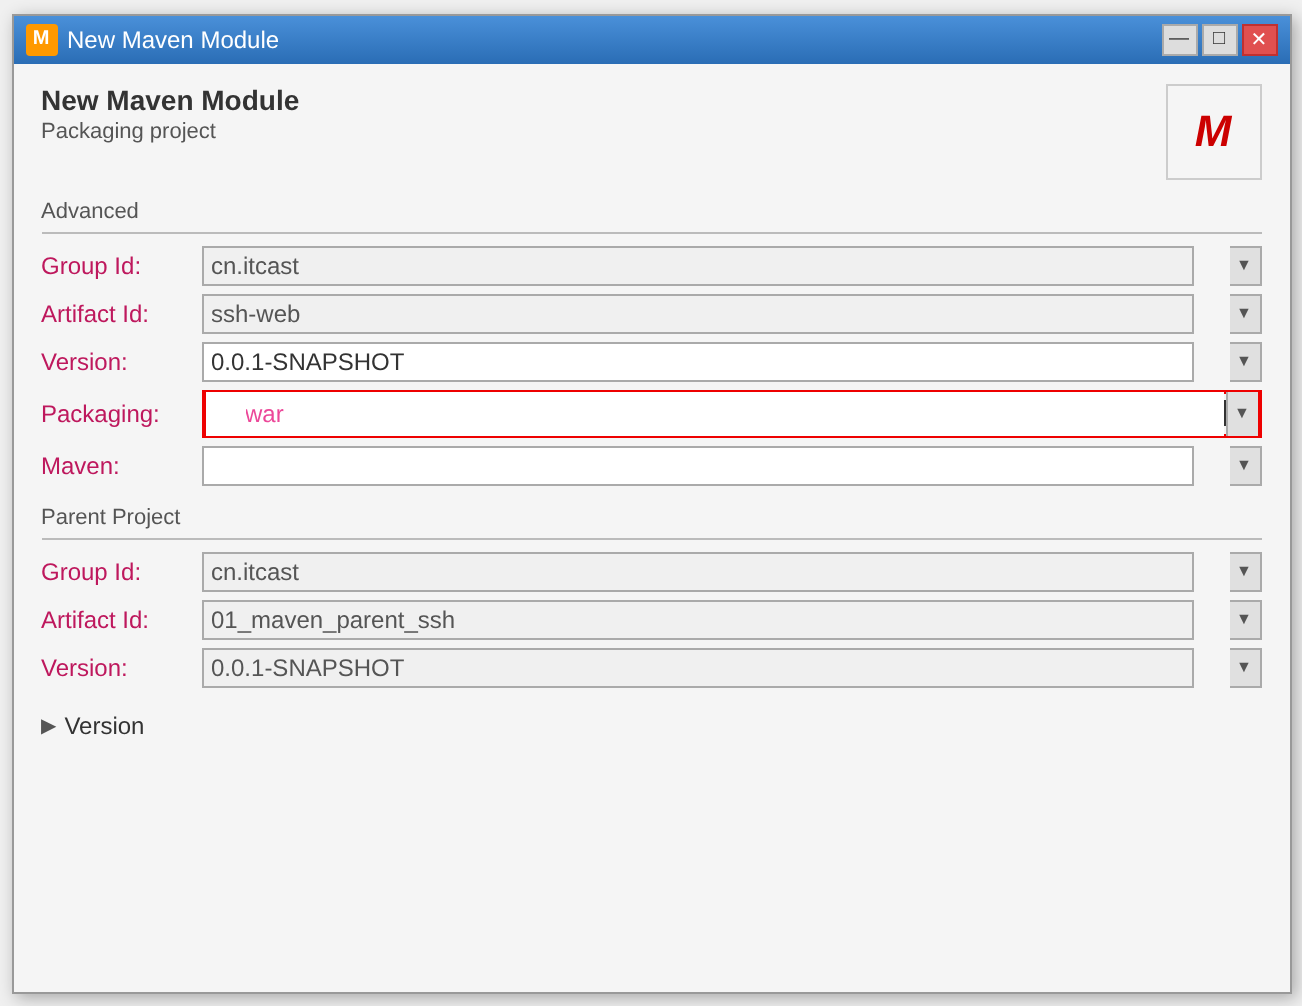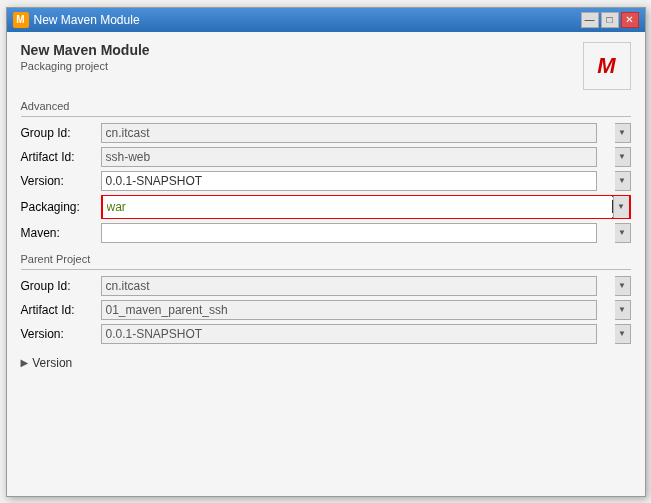--- a/index.html
+++ b/index.html
@@ -139,21 +139,21 @@
 
     .form-row {
       display: flex;
       align-items: center;
       margin-bottom: 4px;
     }
 
     .form-label {
       width: 80px;
       font-size: 12px;
-      color: #000000;
+      color: #be185d;
       flex-shrink: 0;
     }
 
     .form-field {
       flex: 1;
       display: flex;
       align-items: center;
       gap: 18px;
     }
 
@@ -193,23 +193,23 @@
       display: flex;
       align-items: center;
       height: 24px;
     }
 
     .packaging-input {
       flex: 1;
       height: 22px;
       border: none;
       background: white;
-      padding: 0 4px;
-      font-size: 12px;
-      color: #4d7c0f;
+      padding: 0 20px;
+      font-size: 12px;
+      color: #ec4899;
       outline: none;
     }
 
     .packaging-arrow {
       width: 16px;
       height: 22px;
       background: #e0e0e0;
       border-left: 1px solid #aaa;
       display: flex;
       align-items: center;

